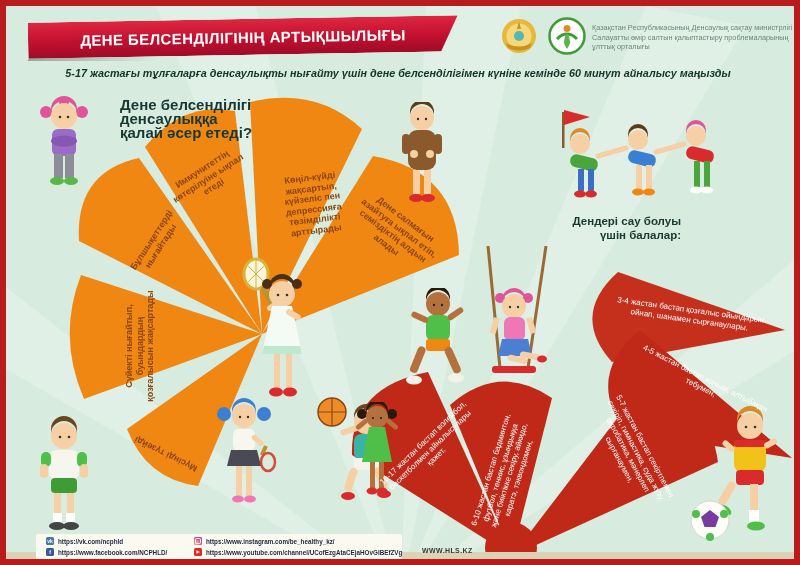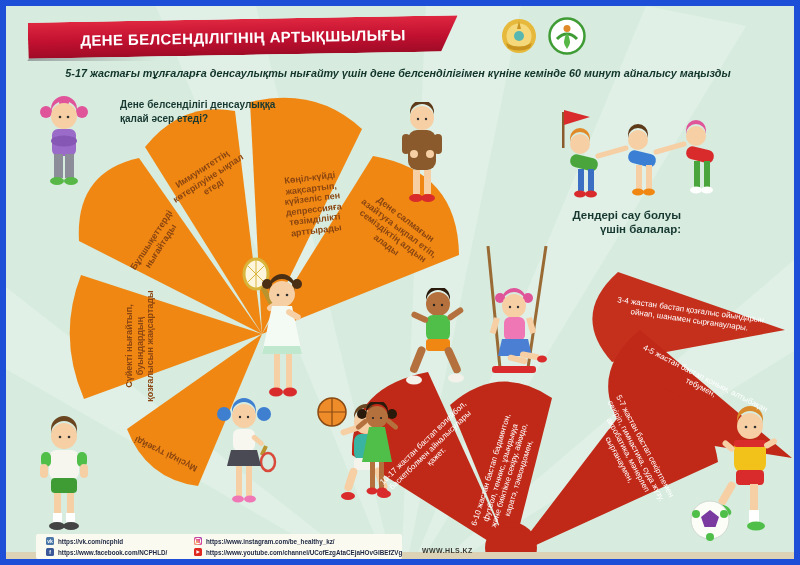--- a/index.html
+++ b/index.html
@@ -1,38 +1,38 @@
 <!DOCTYPE html>
 <html><head>
 <meta charset="utf-8">
 <style>
   html,body{margin:0;padding:0;background:#888;}
   .poster{position:relative;width:800px;height:565px;margin:0 auto;background:#d7ecdf;
-    border:6px solid #1d4ed8;box-sizing:border-box;overflow:hidden;
+    border:6px solid #b91c1c;box-sizing:border-box;overflow:hidden;
     font-family:"Liberation Sans",sans-serif;}
   .abs{position:absolute;}
   svg{display:block;}
   .layer{position:absolute;left:0;top:0;}
 
   
   .ribbon{position:absolute;left:22px;top:13px;width:430px;height:36px;z-index:6;
     background:linear-gradient(180deg,#df2740 0%,#c11030 55%,#9f0b26 100%);
     clip-path:polygon(0 0,100% 0,96% 100%,0 100%);
     transform:rotate(-1deg);display:flex;align-items:center;justify-content:center;
     color:#fff;font-weight:bold;font-size:15px;letter-spacing:.4px;white-space:nowrap;}
   .ribbon-shadow{position:absolute;left:24px;top:47px;width:130px;height:8px;z-index:5;
     background:linear-gradient(90deg,#9aa3a1,rgba(170,178,176,0));transform:skewX(-35deg);}
 
   .ministry{position:absolute;left:586px;top:17px;width:205px;z-index:6;
     font-size:7.3px;line-height:9.6px;color:#6d8878;}
   .subtitle{position:absolute;left:32px;top:61px;width:720px;z-index:6;text-align:center;
     font-size:10.8px;font-weight:bold;font-style:italic;color:#12352b;}
   .h-left{position:absolute;left:114px;top:92px;width:230px;z-index:6;
-    font-size:10px;line-height:14px;font-weight:bold;color:#173831;white-space:pre-line;}
-  .h-right{position:absolute;left:540px;top:202px;width:135px;z-index:6;text-align:right;
+    font-size:15px;line-height:14px;font-weight:bold;color:#173831;white-space:pre-line;}
+  .h-right{position:absolute;left:540px;top:208px;width:135px;z-index:6;text-align:right;
     font-size:11.5px;line-height:14px;font-weight:bold;color:#173831;white-space:pre-line;}
 
   .ptext{position:absolute;z-index:4;text-align:center;}
   .orange-t{color:#8a4510;font-size:9px;line-height:10.5px;font-weight:bold;}
   .red-t{color:#fff;font-size:8px;line-height:9.6px;font-weight:500;}
 
   
   .fbar{position:absolute;left:30px;top:528px;width:366px;height:25px;z-index:7;
     background:#fbfaf1;border-radius:2px;}
   .lrow{position:absolute;display:flex;align-items:center;gap:4px;
@@ -97,20 +97,24 @@
     <circle cx="19" cy="19" r="5" fill="#58b7b0"></circle>
     <path d="M19,4 L21,12 L17,12 Z" fill="#c8941f"></path>
     <path d="M6,26 Q19,33 32,26 L30,31 Q19,36 8,31 Z" fill="#c8941f"></path>
   </svg>
   <svg class="abs" style="left:541px;top:10px;z-index:6" width="40" height="40" viewBox="0 0 40 40">
     <circle cx="20" cy="20" r="17.5" fill="#fff" stroke="#3f9c35" stroke-width="2.5"></circle>
     <circle cx="20" cy="12.5" r="3.5" fill="#e08a2a"></circle>
     <path d="M10,23 Q20,13 30,23" stroke="#3f9c35" stroke-width="3" fill="none"></path>
     <path d="M20,17 Q14,26 20,33 Q26,26 20,17" fill="#57b847"></path>
   </svg>
+  <div class="ministry">
+    <div>Қазақстан Республикасының Денсаулық сақтау министрлігі</div>
+    <div>Салауатты өмір салтын қалыптастыру проблемаларының ұлттық орталығы</div>
+  </div>
 
   <div class="subtitle">5-17 жастағы тұлғаларға денсаулықты нығайту үшін дене белсенділігімен күніне кемінде 60 минут айналысу маңызды</div>
   <div class="h-left">Дене белсенділігі денсаулыққа
 қалай әсер етеді?</div>
   <div class="h-right">Дендері сау болуы
 үшін балалар:</div>
 
   <div class="ptext orange-t" style="left:150px;top:237px;width:92px;transform:translate(-50%,-50%) rotate(-57deg)">Бұлшықеттерді нығайтады</div>
   <div class="ptext orange-t" style="left:202px;top:172px;width:92px;transform:translate(-50%,-50%) rotate(-33deg)">Иммунитеттің көтерілуіне ықпал етеді</div>
   <div class="ptext orange-t" style="left:307px;top:198px;width:88px;transform:translate(-50%,-50%) rotate(-7deg)">Көңіл-күйді жақсартып, күйзеліс пен депрессияға төзімділікті арттырады</div>

